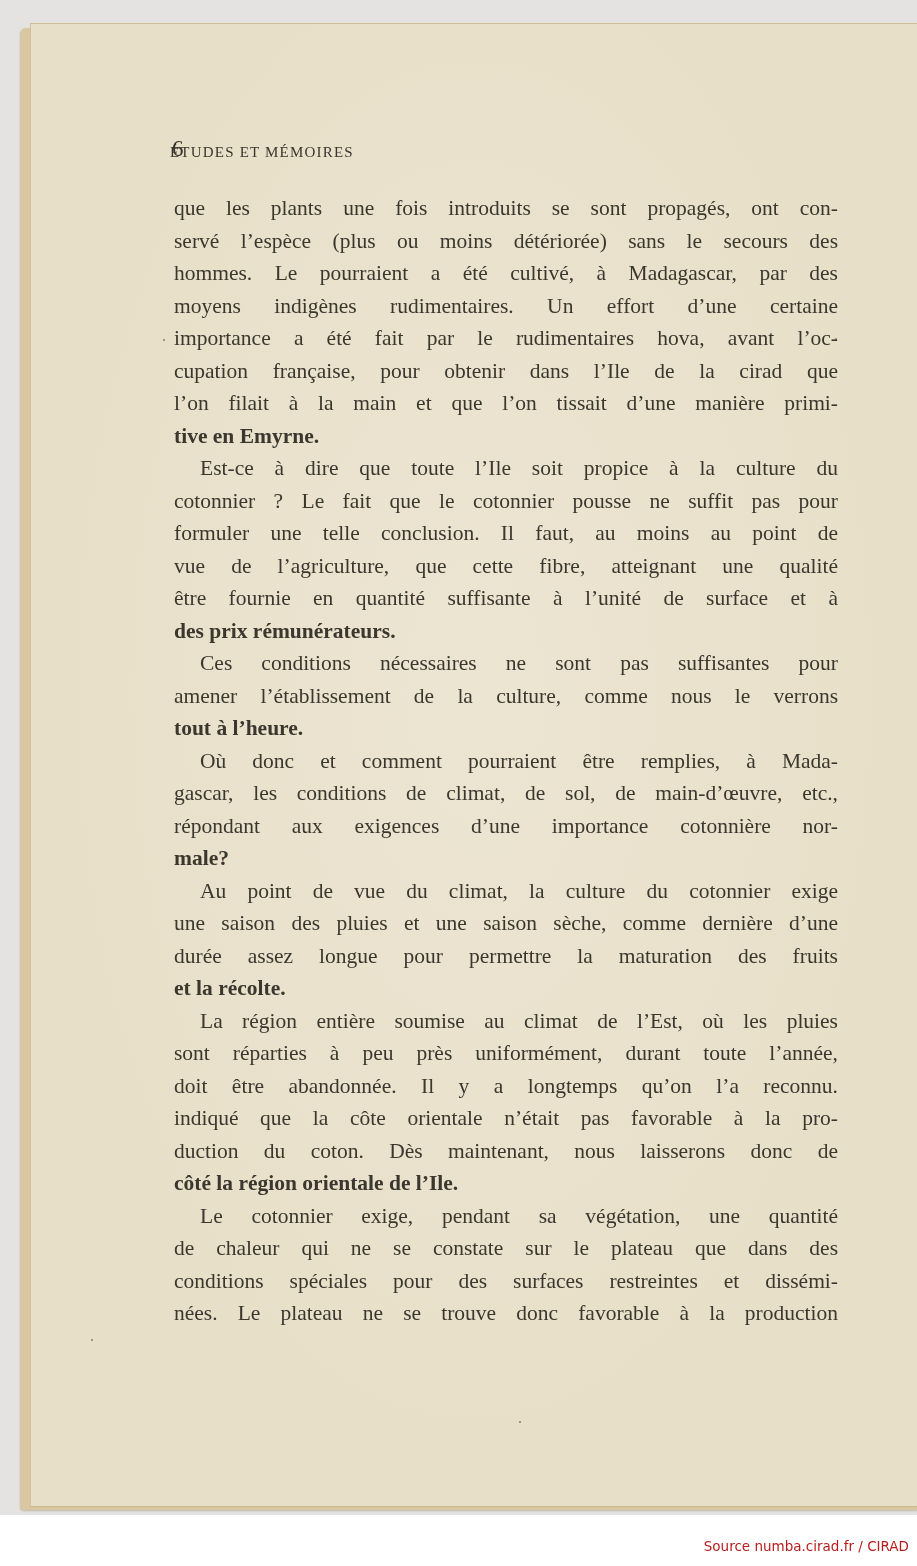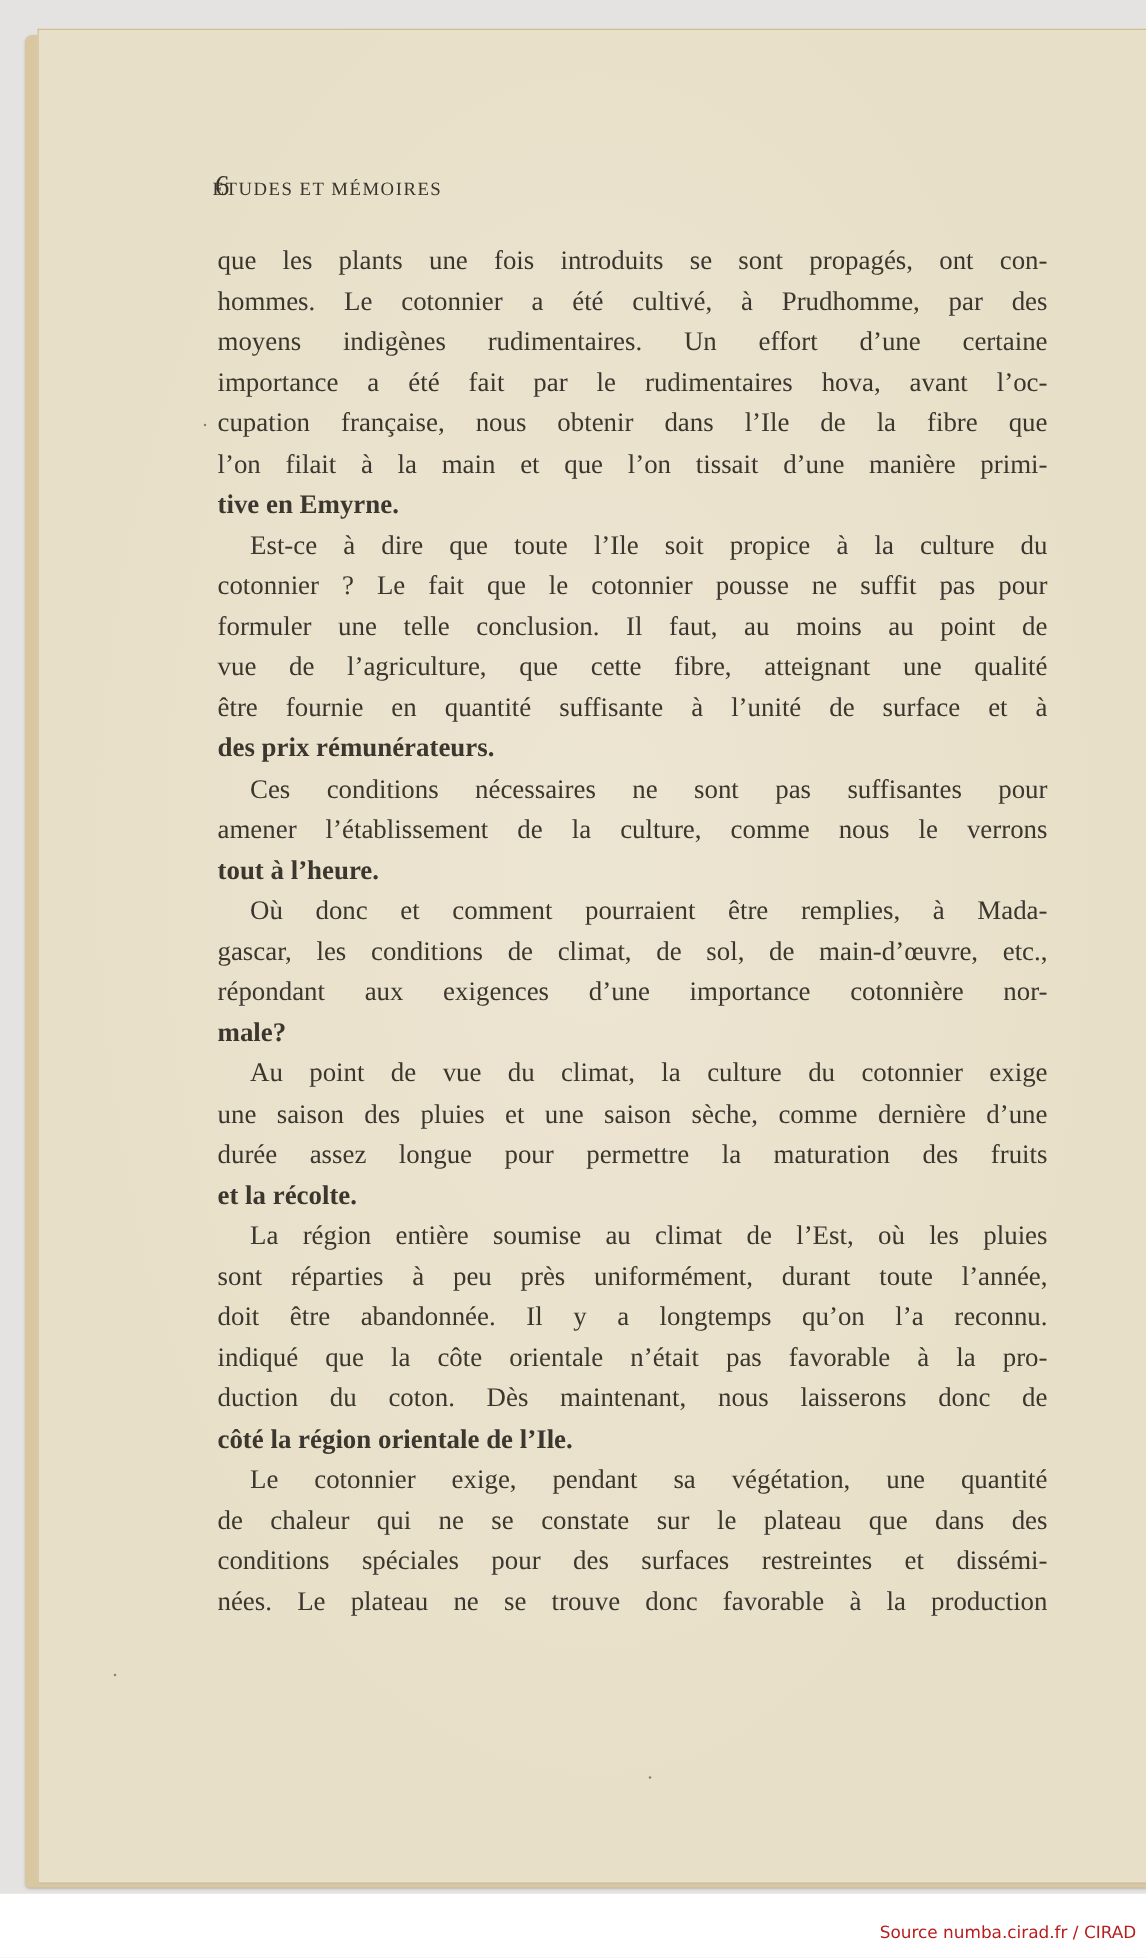--- a/index.html
+++ b/index.html
@@ -119,24 +119,25 @@
 
 <div class="running-head">
   <span class="page-number">6</span>
   <div class="running-title">ÉTUDES ET MÉMOIRES</div>
 </div>
 
 <div class="body-text">
 
   <p class="para">
     <span class="line">que les plants une fois introduits se sont propagés, ont con-</span>
-    <span class="line">hommes. Le cotonnier a été cultivé, à Prudhomme, par des</span>
+    <span class="line">servé l’espèce (plus ou moins détériorée) sans le secours des</span>
+    <span class="line">hommes. Le pourraient a été cultivé, à Madagascar, par des</span>
     <span class="line">moyens indigènes rudimentaires. Un effort d’une certaine</span>
     <span class="line">importance a été fait par le rudimentaires hova, avant l’oc-</span>
-    <span class="line">cupation française, nous obtenir dans l’Ile de la fibre que</span>
+    <span class="line">cupation française, pour obtenir dans l’Ile de la cirad que</span>
     <span class="line">l’on filait à la main et que l’on tissait d’une manière primi-</span>
     <span class="line last">tive en Emyrne.</span>
   </p>
 
   <p class="para">
     <span class="line indent">Est-ce à dire que toute l’Ile soit propice à la culture du</span>
     <span class="line">cotonnier ? Le fait que le cotonnier pousse ne suffit pas pour</span>
     <span class="line">formuler une telle conclusion. Il faut, au moins au point de</span>
     <span class="line">vue de l’agriculture, que cette fibre, atteignant une qualité</span>
     <span class="line">être fournie en quantité suffisante à l’unité de surface et à</span>

